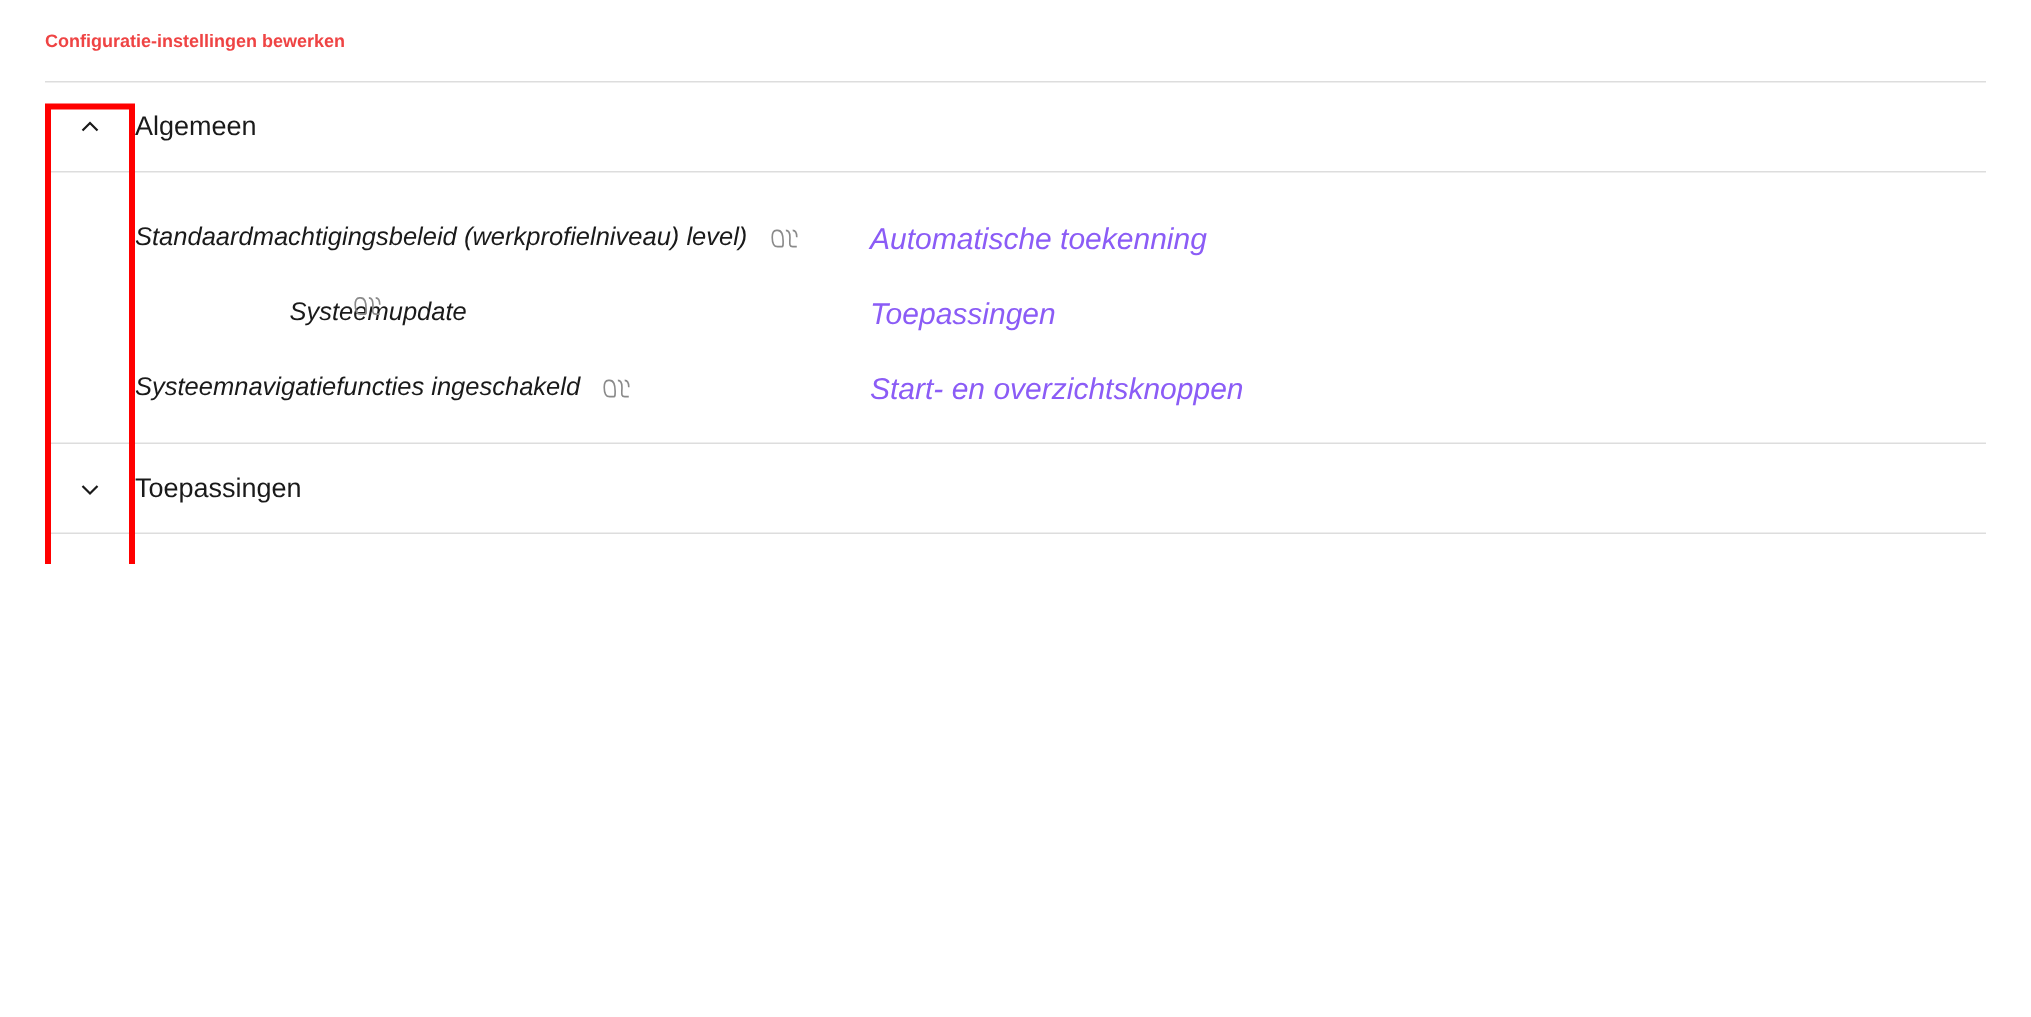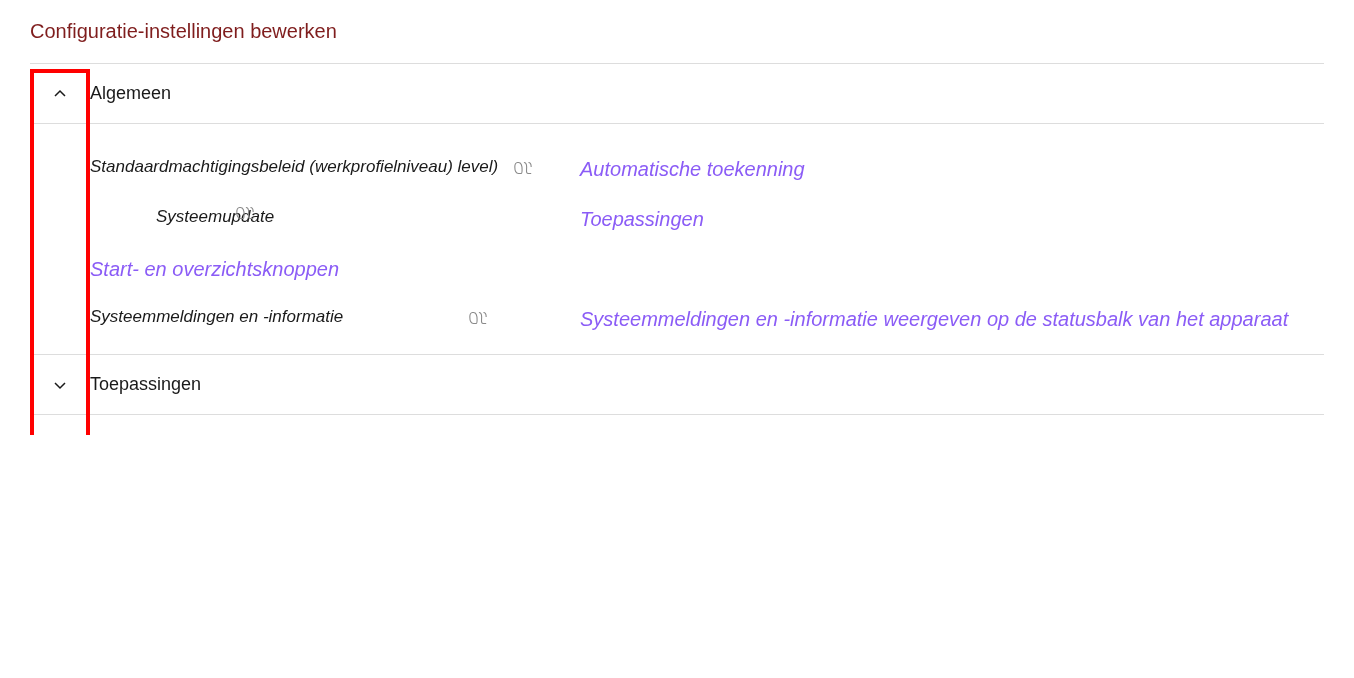--- a/index.html
+++ b/index.html
@@ -8,24 +8,24 @@
       padding: 0;
     }
     body {
       font-family: "Segoe UI", -apple-system, BlinkMacSystemFont, sans-serif;
       font-size: 16px;
       color: #1a1a1a;
       background: #fff;
       padding: 20px 30px;
     }
     .page-title {
-      font-size: 20px;
-      font-weight: 400;
+      font-size: 12px;
+      font-weight: 700;
       margin-bottom: 20px;
-      color: #7f1d1d;
+      color: #ef4444;
     }
     .config-container {
       border-top: 1px solid #ddd;
     }
     .section-row {
       display: flex;
       align-items: center;
       border-bottom: 1px solid #ddd;
       min-height: 60px;
       padding: 14px 0;
@@ -77,21 +77,21 @@
       display: flex;
       align-items: flex-start;
       flex-shrink: 0;
     }
     .setting-label {
       font-size: 17px;
       color: #1a1a1a;
       line-height: 1.5;
     }
     .setting-label.indent {
-      padding-left: 66px;
+      padding-left: 103px;
     }
     .setting-value {
       font-size: 20px;
       color: #8b5cf6;
       line-height: 1.5;
     }
     .copilot-icon {
       display: inline-flex;
       width: 20px;
       height: 18px;
@@ -158,36 +158,33 @@
                   <path d="M5 3 C3 3 2 5 2 8 C2 12 3 15 6 15 L9 15 C10 15 10 14 10 11 C10 6 9 3 6 3 Z M12 3 C14 3 15 5 15 8 C15 12 14 15 17 15 L20 15 M17 3 C19 3 20 5 20 8"></path>
                 </svg>
             </span>
             <span>Systeemupdate</span>
           </span>
         </div>
         <span class="setting-value">Toepassingen</span>
       </div>
 
       <div class="setting-row">
-        <span class="setting-value">Start- en overzichtsknoppen</span>
-      </div>
-
-      <div class="setting-row">
         <div class="setting-label-col">
           <span class="setting-label">
-            <span>Systeemmeldingen en -informatie</span>
-            <span class="copilot-icon" style="margin-left:120px;">
+            <span>Systeemnavigatiefuncties ingeschakeld</span>
+            <span class="copilot-icon">
               <svg viewBox="0 0 22 18">
                   <path d="M5 3 C3 3 2 5 2 8 C2 12 3 15 6 15 L9 15 C10 15 10 14 10 11 C10 6 9 3 6 3 Z M12 3 C14 3 15 5 15 8 C15 12 14 15 17 15 L20 15 M17 3 C19 3 20 5 20 8"></path>
                 </svg>
             </span>
           </span>
         </div>
-        <span class="setting-value">Systeemmeldingen en -informatie weergeven op de statusbalk van het apparaat</span>
-      </div>
+        <span class="setting-value">Start- en overzichtsknoppen</span>
+      </div>
+
 
     </div>
 
 
 
     <div class="section-row">
       <div class="chevron-cell">
         <span class="chevron">
           <svg viewBox="0 0 16 16">
               <polyline points="3,6 8,11 13,6"></polyline>

